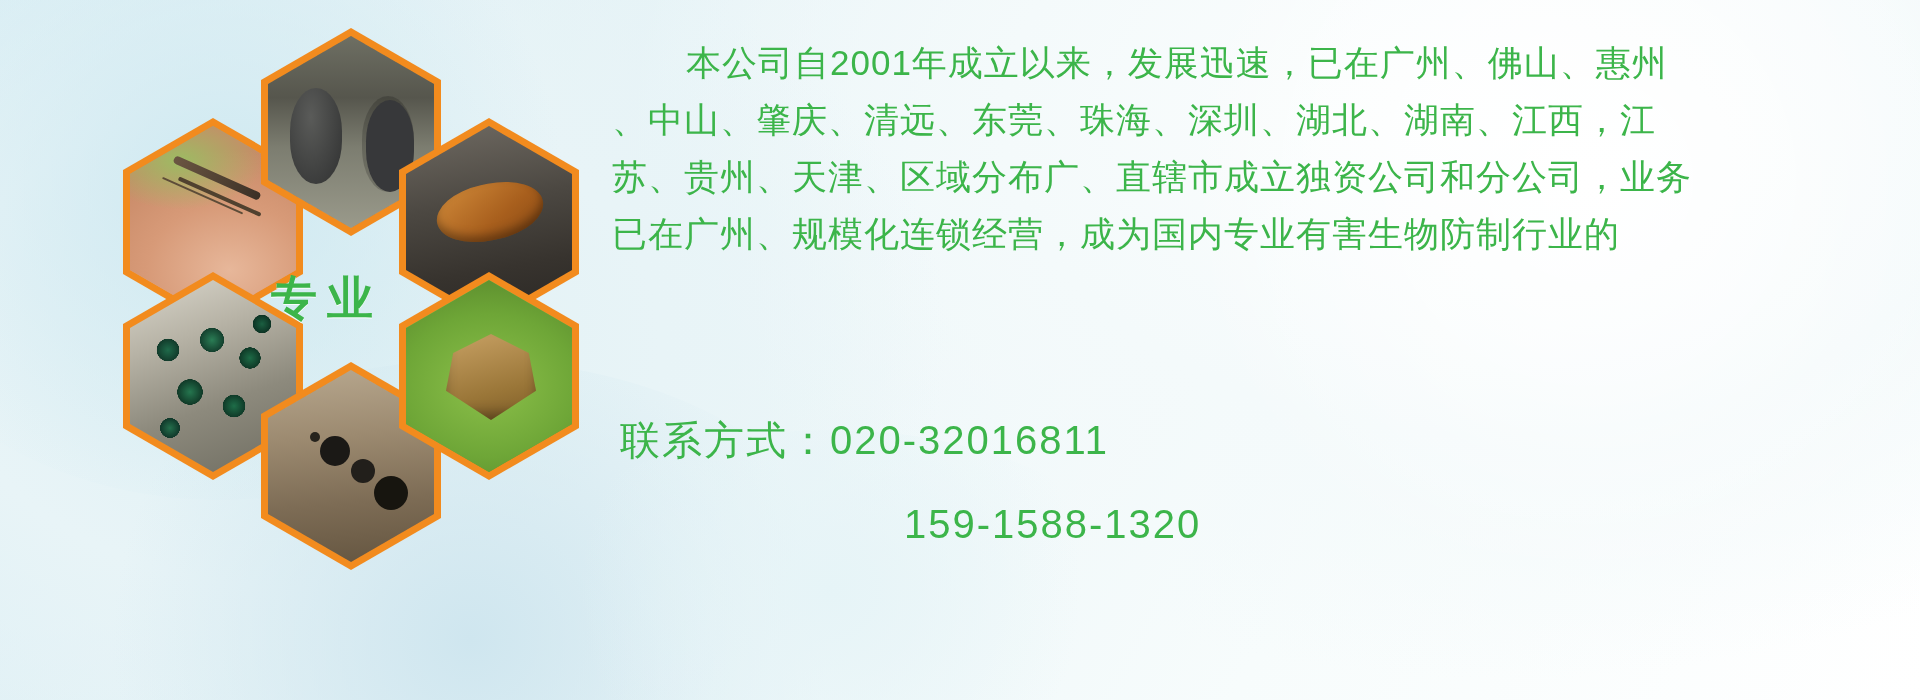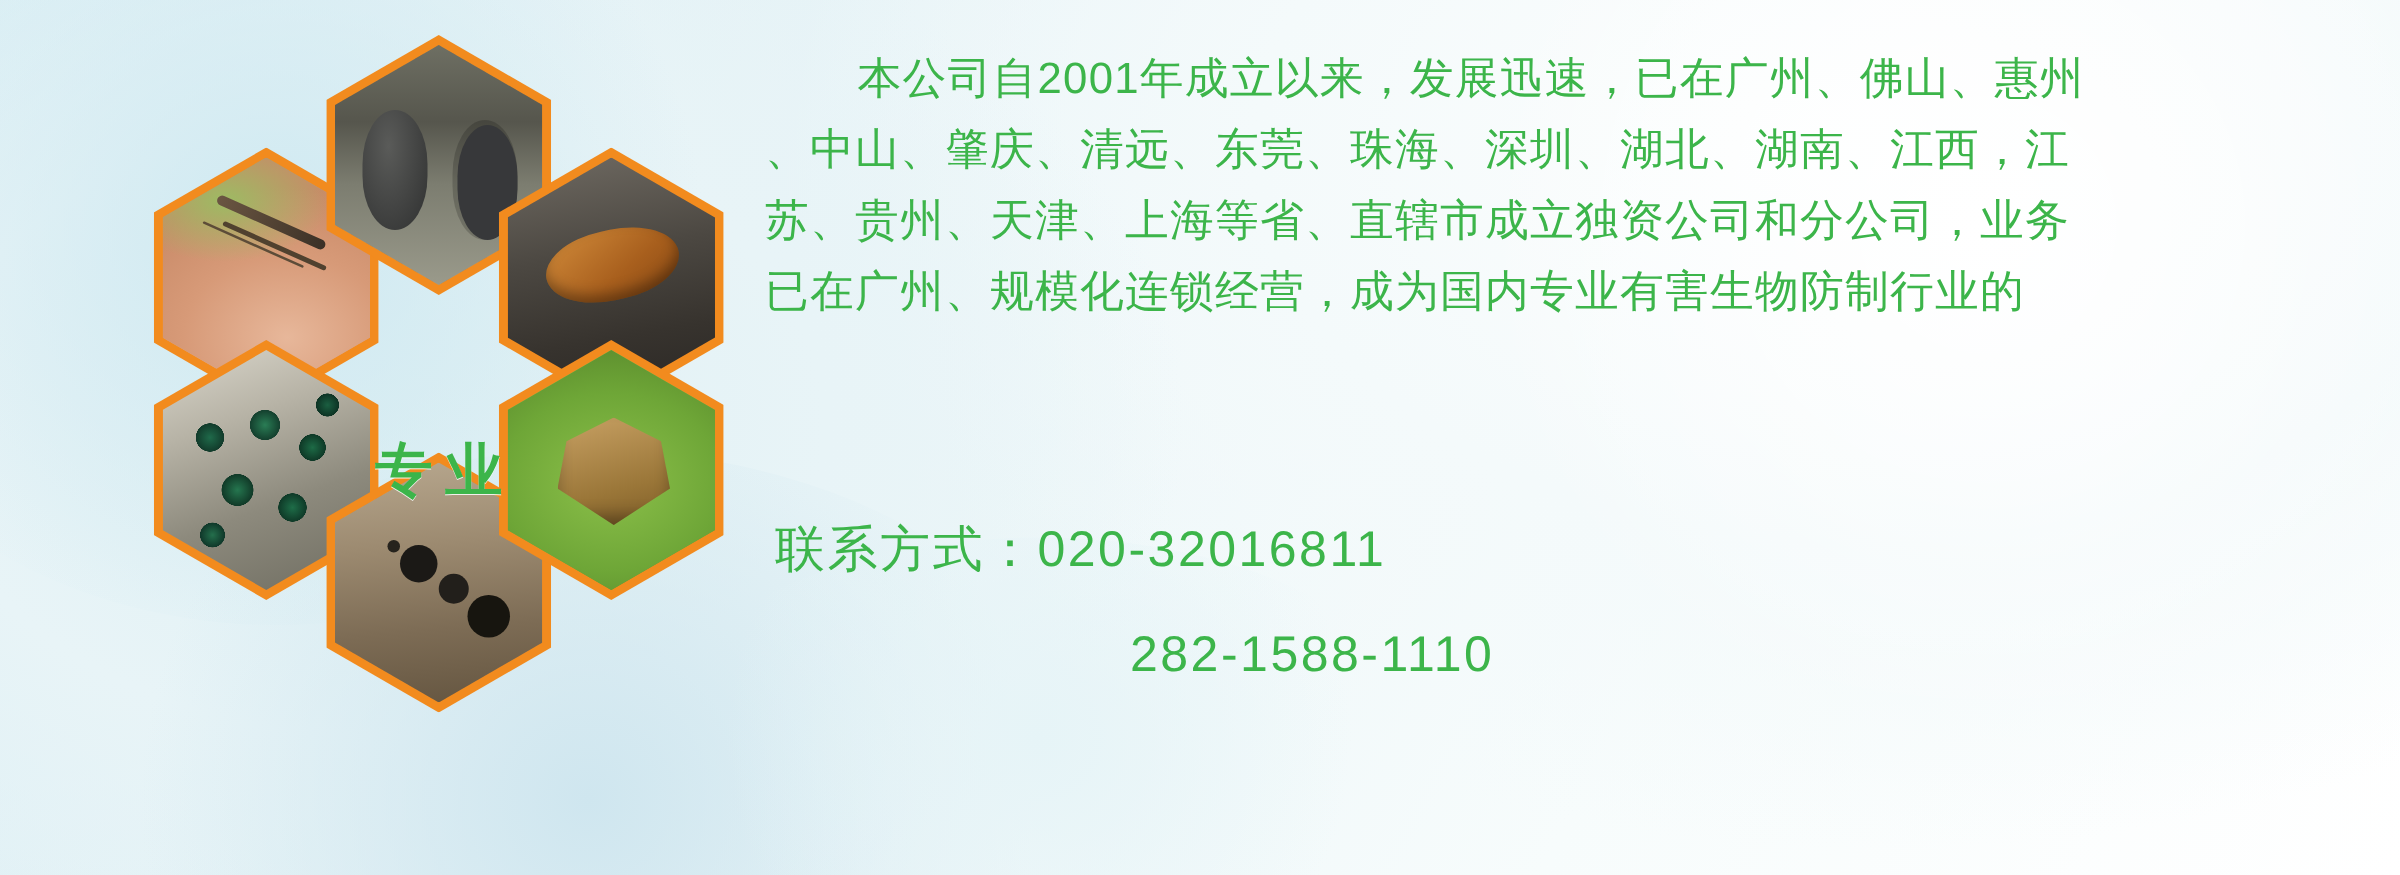--- a/index.html
+++ b/index.html
@@ -44,22 +44,23 @@
   .h-mosquito{left:28px;top:108px;}
   .h-rats{left:166px;top:18px;}
   .h-roach{left:304px;top:108px;}
   .h-flies{left:28px;top:262px;}
   .h-ant{left:166px;top:352px;}
   .h-stinkbug{left:304px;top:262px;}
 
   
   #hexlabel{
     position:absolute;left:166px;top:185px;width:180px;height:208px;
-    display:flex;flex-direction:column;align-items:center;justify-content:flex-end;
+    display:flex;flex-direction:row;align-items:center;justify-content:space-between;
     z-index:5;
+    font-family:Liberation Serif, serif;
   }
   #hexlabel span{
     display:block;color:#3cb54a;font-weight:bold;font-size:46px;
     letter-spacing:10px;text-indent:10px;line-height:1.18;
     text-shadow:0 1px 0 rgba(255,255,255,.85);
   }
 
   
   .ph-mosquito{background:
       radial-gradient(ellipse 120px 70px at 30% 18%, #9dbb63 0%, rgba(157,187,99,0) 70%),
@@ -169,26 +170,26 @@
     </div>
 
     <div id="hexlabel">
       <span>专业</span>
     </div>
   </div>
 
   <div id="copy">
     <p class="indent">本公司自2001年成立以来，发展迅速，已在广州、佛山、惠州</p>
     <p>、中山、肇庆、清远、东莞、珠海、深圳、湖北、湖南、江西，江</p>
-    <p>苏、贵州、天津、上海等省、直辖市成立独资公司和分公司，业务</p>
+    <p>苏、贵州、天津、区域分布广、直辖市成立独资公司和分公司，业务</p>
     <p>已在广州、规模化连锁经营，成为国内专业有害生物防制行业的</p>
   </div>
 
   <div id="contact">
     <div class="line l1">
       <span>联系方式：</span><span>020-32016811</span>
     </div>
     <div class="line l2">
-      <span>282-1588-1110</span>
+      <span>159-1588-1320</span>
     </div>
   </div>
 
 </div>
 
 </body></html>

